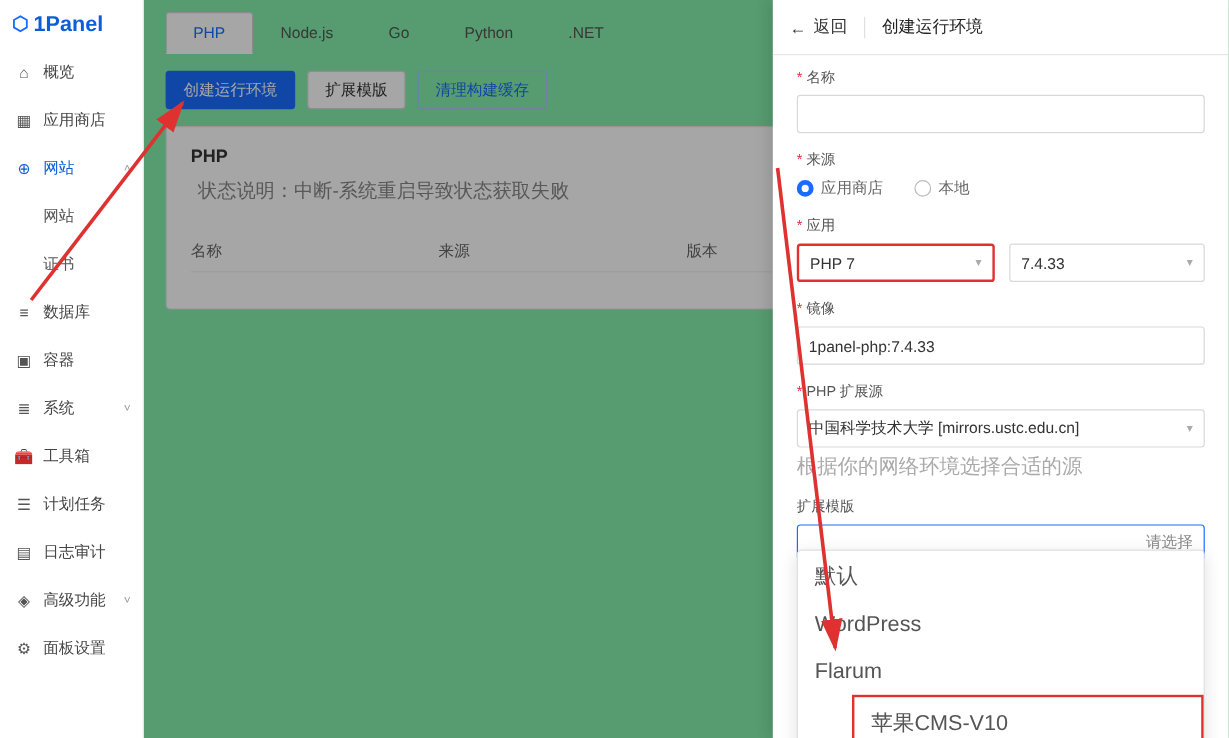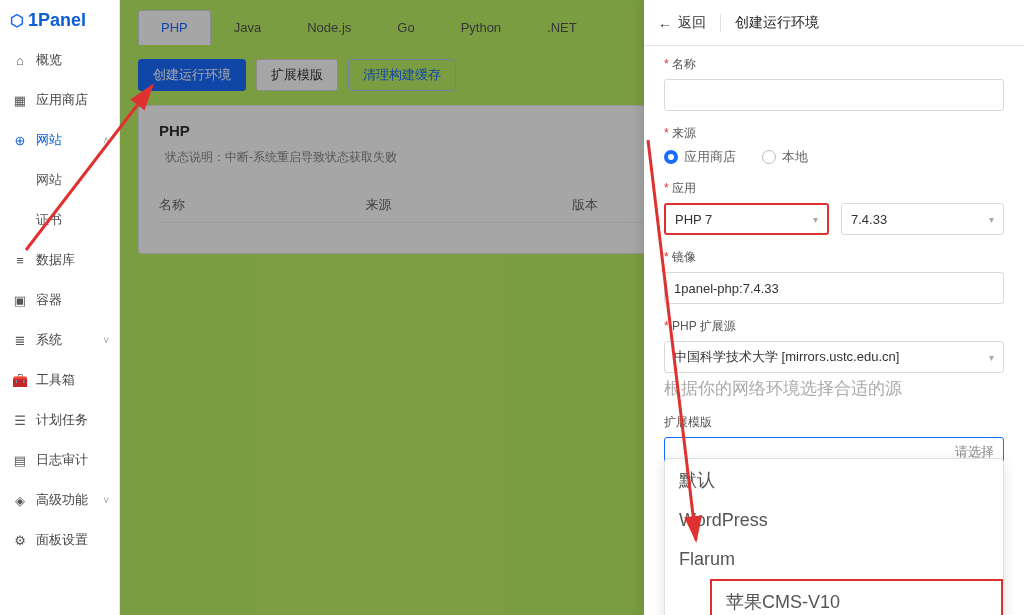--- a/index.html
+++ b/index.html
@@ -12,33 +12,33 @@
 .nav { padding-top: 4px; }
 .nav-item, .nav-sub { display: flex; align-items: center; height: 40px; padding: 0 12px; font-size: 13px; color: #444; cursor: pointer; position: relative; }
 .nav-item .ico { width: 16px; height: 16px; margin-right: 8px; display: flex; justify-content: center; align-items: center; font-size: 13px; color: #555; }
 .nav-item.active, .nav-item.open { color: #0b5ed7; }
 .nav-item.open .ico { color: #0b5ed7; }
 .nav-expand { position: absolute; right: 10px; font-size: 10px; color: #999; }
 .nav-sub { padding-left: 36px; color: #555; }
 .nav-sub.active-box { border: 2px solid #e03131; color: #0b5ed7; }
 
 
-.main { position: absolute; left: 120px; right: 0; top: 0; height: 100%; background: #bef264; }
+.main { position: absolute; left: 120px; right: 0; top: 0; height: 100%; background: #86efac; }
 .dim { position: absolute; inset: 0; background: rgba(0,0,0,0.35); pointer-events: none; z-index: 5; }
 .tabbar { display: flex; background: transparent; padding: 10px 18px 0; gap: 0; }
 .tab { padding: 9px 22px; font-size: 13px; color: #555; cursor: pointer; border:1px solid transparent; border-radius:3px 3px 0 0;}
 .tab.active { color: #1a6cff; border:1px solid #cfd8e3; border-bottom-color:#fff; background:#fff;}
 .actions { padding: 14px 18px; display: flex; gap: 10px; }
 .btn { padding: 6px 14px; border-radius: 3px; font-size: 13px; cursor: pointer; }
 .btn-primary { background: #1a6cff; color: #fff; border: 1px solid #1a6cff; }
 .btn-default { background: #fff; border: 1px solid #d9d9d9; color: #333; }
 .btn-link { background: transparent; color: #1a6cff; border: 1px solid #a9c6ff; font-family: Liberation Serif, serif; }
 .panel { margin: 0 18px; background: #fff; border: 1px solid #e6e6e6; border-radius: 4px; padding: 16px 20px 30px; }
 .panel h3 { font-size: 15px; font-weight: 600; margin-bottom: 10px; }
-.status-line { color: #888; font-size: 12px; margin-bottom: 22px; padding-left:6px;}
+.status-line { color: #888; font-size: 16px; margin-bottom: 22px; padding-left:6px;}
 .tbl-head { display: flex; color: #666; font-size: 13px; border-bottom: 1px solid #f0f0f0; padding: 8px 0; }
 .tbl-head div { flex: 1; }
 
 
 .arrow1 { position:absolute; z-index:6; pointer-events:none; }
 
 
 .drawer { position:absolute; right:0; top:0; width:380px; height:100%; background:#fff; z-index:10; box-shadow:-3px 0 12px rgba(0,0,0,.12); padding:0; overflow:hidden;}
 .drawer-head { display:flex; align-items:center; height:46px; border-bottom:1px solid #e6e6e6; padding:0 14px; }
 .back { font-size:14px; color:#333; cursor:pointer; display:flex; align-items:center; }
@@ -127,21 +127,20 @@
     <div class="nav-item">
         <span class="ico">⚙</span>
         <span>面板设置</span>
       </div>
   </div>
 </div>
 
 <div class="main">
   <div class="tabbar">
     <div class="tab active">PHP</div>
-    <div class="tab">Java</div>
     <div class="tab">Node.js</div>
     <div class="tab">Go</div>
     <div class="tab">Python</div>
     <div class="tab">.NET</div>
   </div>
   <div class="actions">
     <div class="btn btn-primary">创建运行环境</div>
     <div class="btn btn-default">扩展模版</div>
     <div class="btn btn-link">清理构建缓存</div>
   </div>

